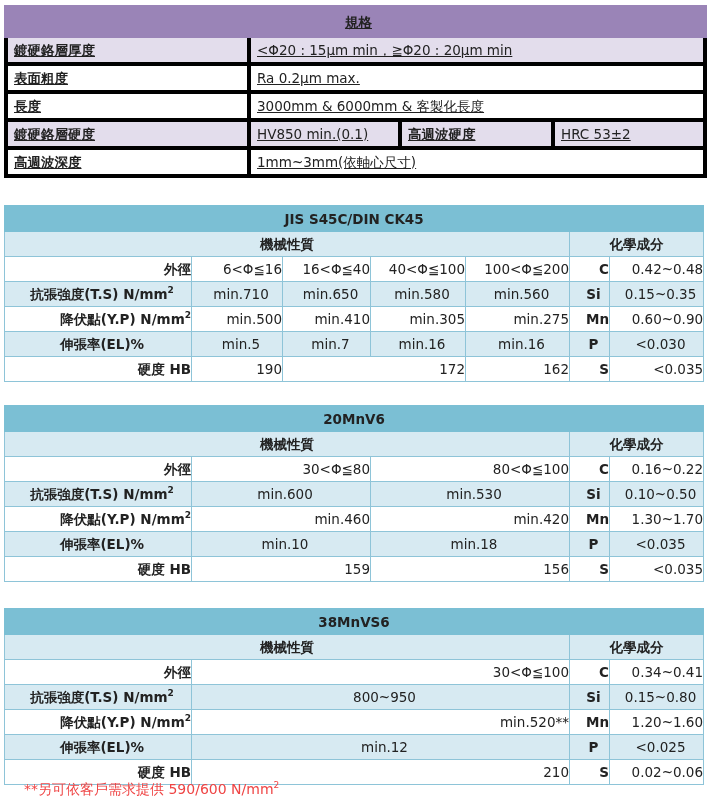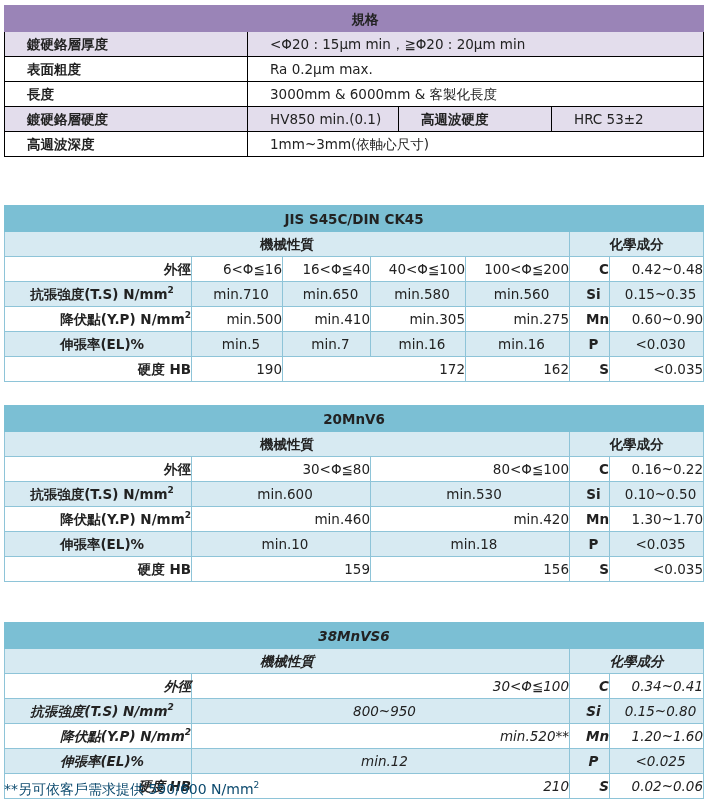--- a/index.html
+++ b/index.html
@@ -2,42 +2,42 @@
 <html><head>
 <meta charset="utf-8">
 <style>
   html, body { margin: 0; padding: 0; background: #ffffff; }
   body { width: 707px; height: 806px; position: relative; font-family: "DejaVu Sans", "Liberation Sans", sans-serif; color: #222; overflow: hidden; }
   table { border-collapse: collapse; position: absolute; left: 4px; table-layout: fixed; }
   td { padding: 0; font-size: 13.5px; height: 24px; line-height: 24px; }
 
   
   .spec { top: 5px; width: 699px; }
-  .spec td { border: 1px solid #000000; padding-left: 22px; }
+  .spec td { border: 4px solid #000000; padding-left: 6px; text-decoration: underline; }
   .spec .hdr { background: #9a84b7; text-align: center; font-weight: bold; color: #222; height: 25px; border-color: #9a84b7; }
   .spec .alt td { background: #e3ddec; }
   .spec .wht td { background: #ffffff; }
   .spec .lbl { font-weight: bold; }
 
   
   .prop { width: 699px; border-radius: 9px; }
   .prop td { border: 1px solid #8ec4d8; text-align: center; }
   .prop .title { background: #7bbfd4; font-weight: bold; height: 25px; border-color: #7bbfd4; }
   .prop .sub td { background: #d7eaf2; font-weight: bold; margin-left: 36px; }
   .prop .alt td { background: #d7eaf2; padding-left: 8px; }
   .prop .wht td { background: #ffffff; text-align: right; }
   .prop .lbl { font-weight: bold; }
   .prop .elem { font-weight: bold; }
   sup { font-size: 9px; line-height: 0; vertical-align: 6px; }
 
   #t1 { top: 205px; }
   #t2 { top: 405px; }
-  #t3 { top: 622px; font-style: italic; }
-
-  .footnote { position: absolute; left: 4px; top: 781px; font-size: 14px; color: #0c4a6e; }
+  #t3 { top: 608px; }
+
+  .footnote { position: absolute; left: 24px; top: 781px; font-size: 14px; color: #ef4444; }
 </style>
 </head>
 <body>
 
 <table class="spec">
   <colgroup>
       <col style="width:243px">
       <col style="width:151px">
       <col style="width:153px">
       <col style="width:152px">

